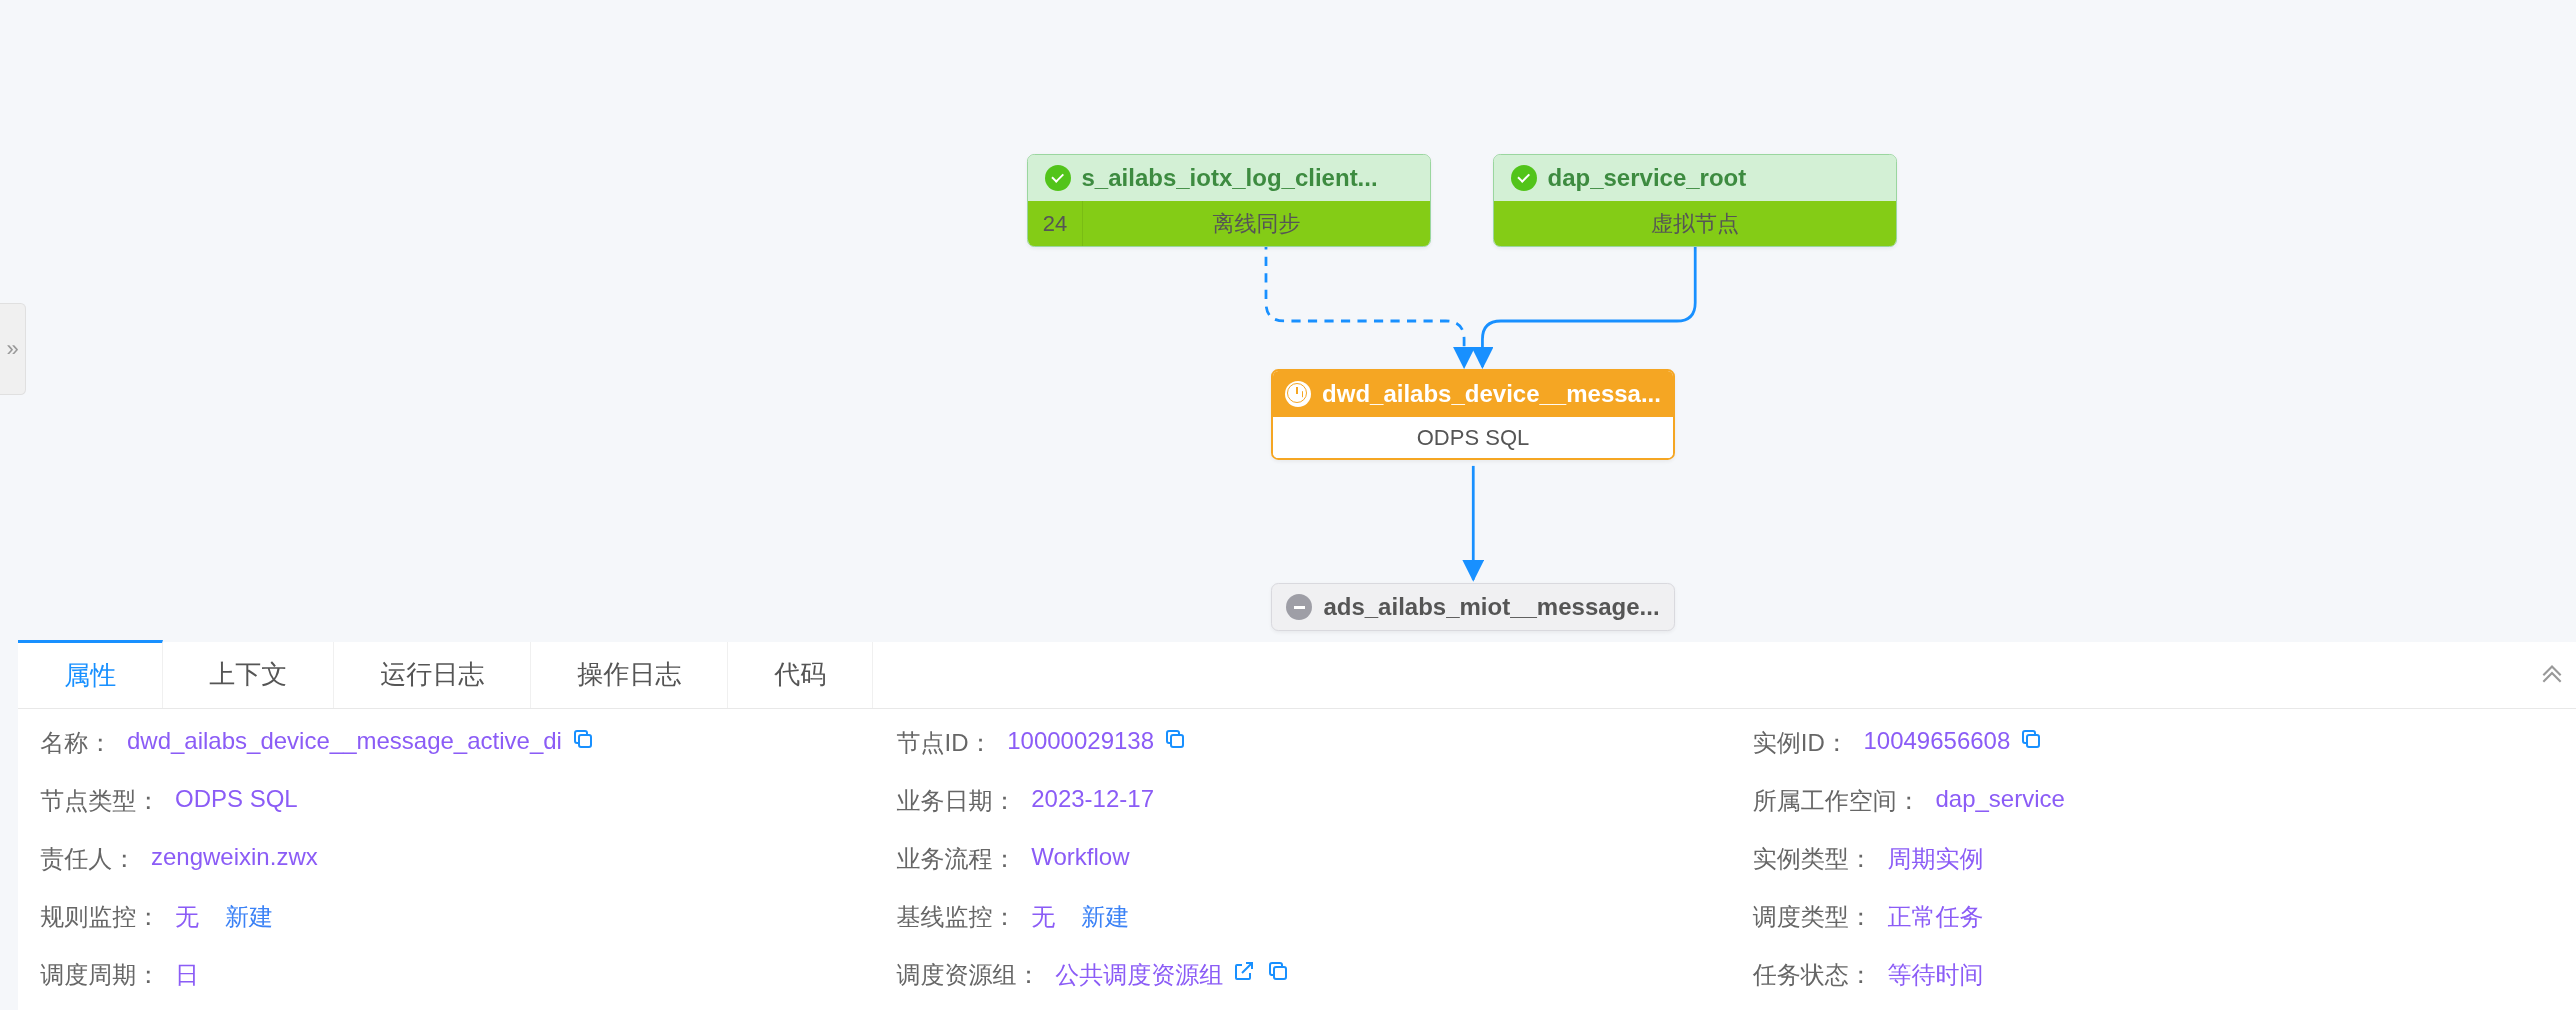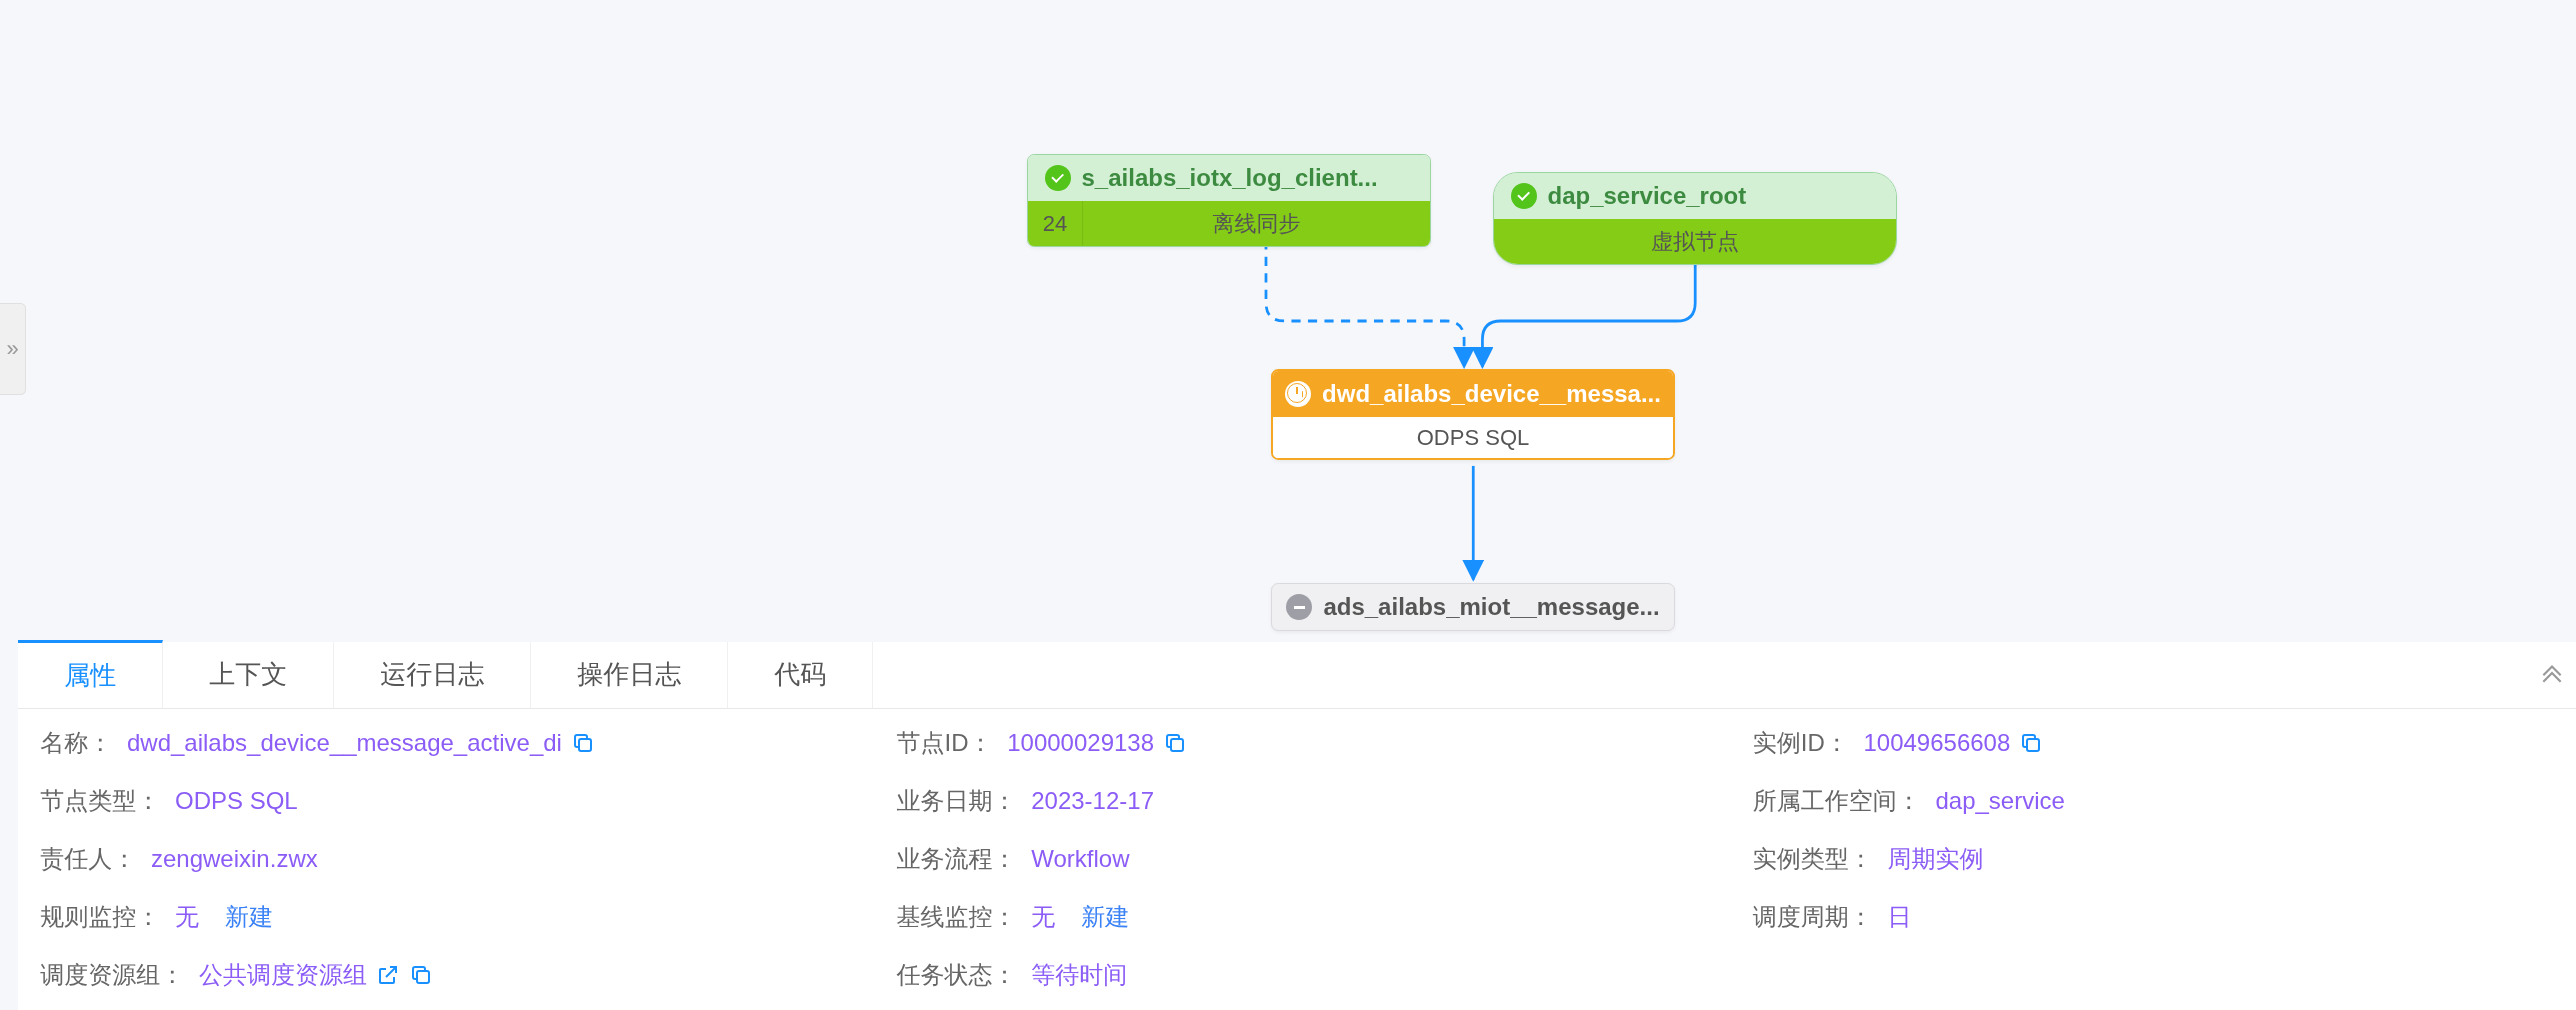--- a/index.html
+++ b/index.html
@@ -47,21 +47,21 @@
   .edges { position: absolute; inset: 0; width: 100%; height: 100%; pointer-events: none; }
 
   
   .panel { position: absolute; left: 18.3px; right: 0; bottom: 0; top: 642px; background: #fff; display: flex; flex-direction: column; }
   .tabs { display: flex; border-bottom: 1.8px solid #e8e8e8; position: relative; }
   .tab { padding: 14.7px 46px; font-size: 26px; color: #555; cursor: pointer; border-right: 0.9px solid #f0f0f0; }
   .tab.active { color: #1890ff; border-top: 3.7px solid #1890ff; margin-top: -1.8px; background: #fff; }
   .tab-collapse { position: absolute; right: 11px; top: 50%; transform: translateY(-50%); color: #999; font-size: 24px; cursor: pointer; }
 
   .props { flex: 1; padding: 18.3px 22px 9.2px 22px; display: grid; grid-template-columns: 1fr 1fr 1fr; column-gap: 55px; row-gap: 26px; align-content: start; }
-  .prop { display: flex; align-items: center; font-size: 24px; color: #333; white-space: nowrap; }
+  .prop { display: flex; font-size: 24px; color: #333; white-space: nowrap; }
   .prop .k { color: #666; margin-right: 14.7px; }
   .prop .v { color: #8b5cf6; }
   .prop a.link { color: #3b82f6; margin-left: 26px; cursor: pointer; }
   .copy-icon { display: inline-flex; width: 24px; height: 24px; margin-left: 9.2px; cursor: pointer; }
   .copy-icon svg, .ext-icon svg { width: 100%; height: 100%; }
   .ext-icon { display: inline-flex; width: 24px; height: 24px; margin-left: 9.2px; cursor: pointer; }
 
 </style>
 </head>
 <body>
@@ -90,21 +90,21 @@
       <div class="node-header">
         <span class="status-icon status-success"></span>
         <span>s_ailabs_iotx_log_client...</span>
       </div>
       <div class="node-sub">
         <span class="count">24</span>
         <span class="label">离线同步</span>
       </div>
     </div>
 
-    <div class="node node-green" style="left:1493px; top:172px; width:404px;border-radius:25px;">
+    <div class="node node-green" style="left:1493px; top:154px; width:404px;">
       <div class="node-header">
         <span class="status-icon status-success"></span>
         <span>dap_service_root</span>
       </div>
       <div class="node-sub">
         <span class="label">虚拟节点</span>
       </div>
     </div>
 
     <div class="node node-orange" style="left:1271px; top:369px; width:404px;">
@@ -203,20 +203,24 @@
       <div class="prop">
         <span class="k">规则监控：</span>
         <span class="v">无</span>
         <a class="link">新建</a>
       </div>
       <div class="prop">
         <span class="k">基线监控：</span>
         <span class="v">无</span>
         <a class="link">新建</a>
       </div>
+      <div class="prop">
+        <span class="k">调度类型：</span>
+        <span class="v">正常任务</span>
+      </div>
 
       <div class="prop">
         <span class="k">调度周期：</span>
         <span class="v">日</span>
       </div>
       <div class="prop">
         <span class="k">调度资源组：</span>
         <span class="v">公共调度资源组</span>
         <span class="ext-icon">
           <svg viewBox="0 0 24 24" fill="none" stroke="#1890ff" stroke-width="2">

